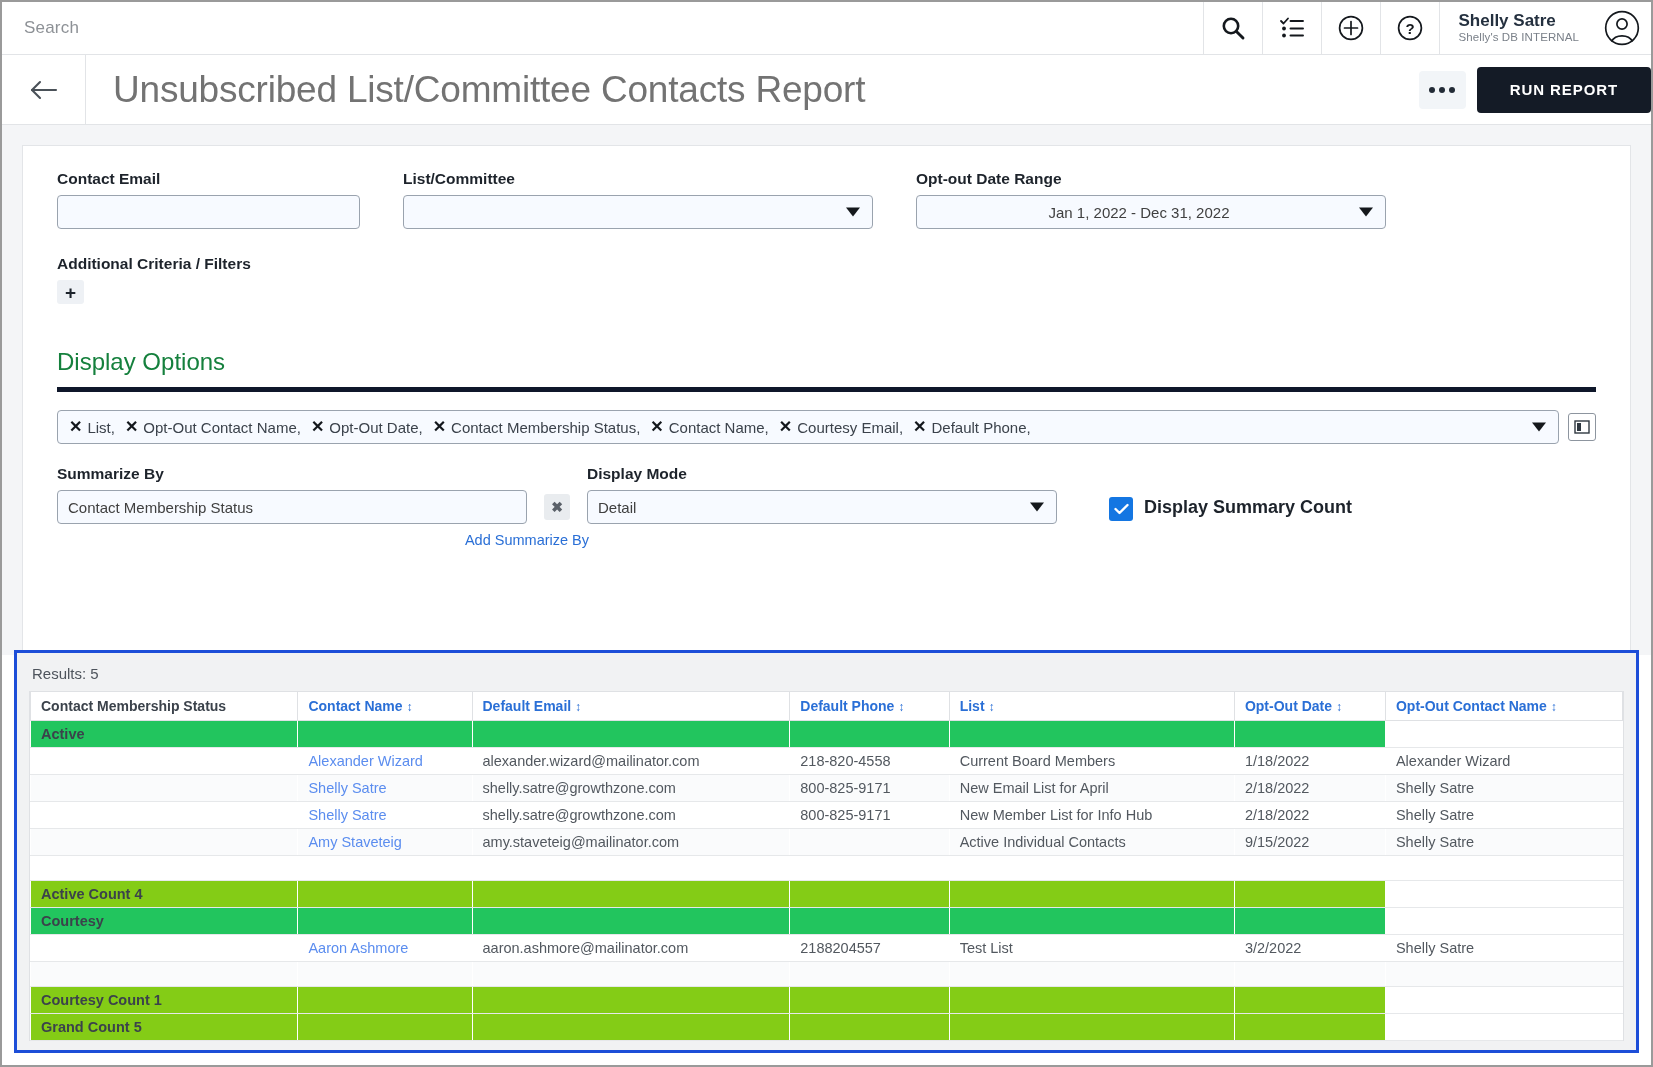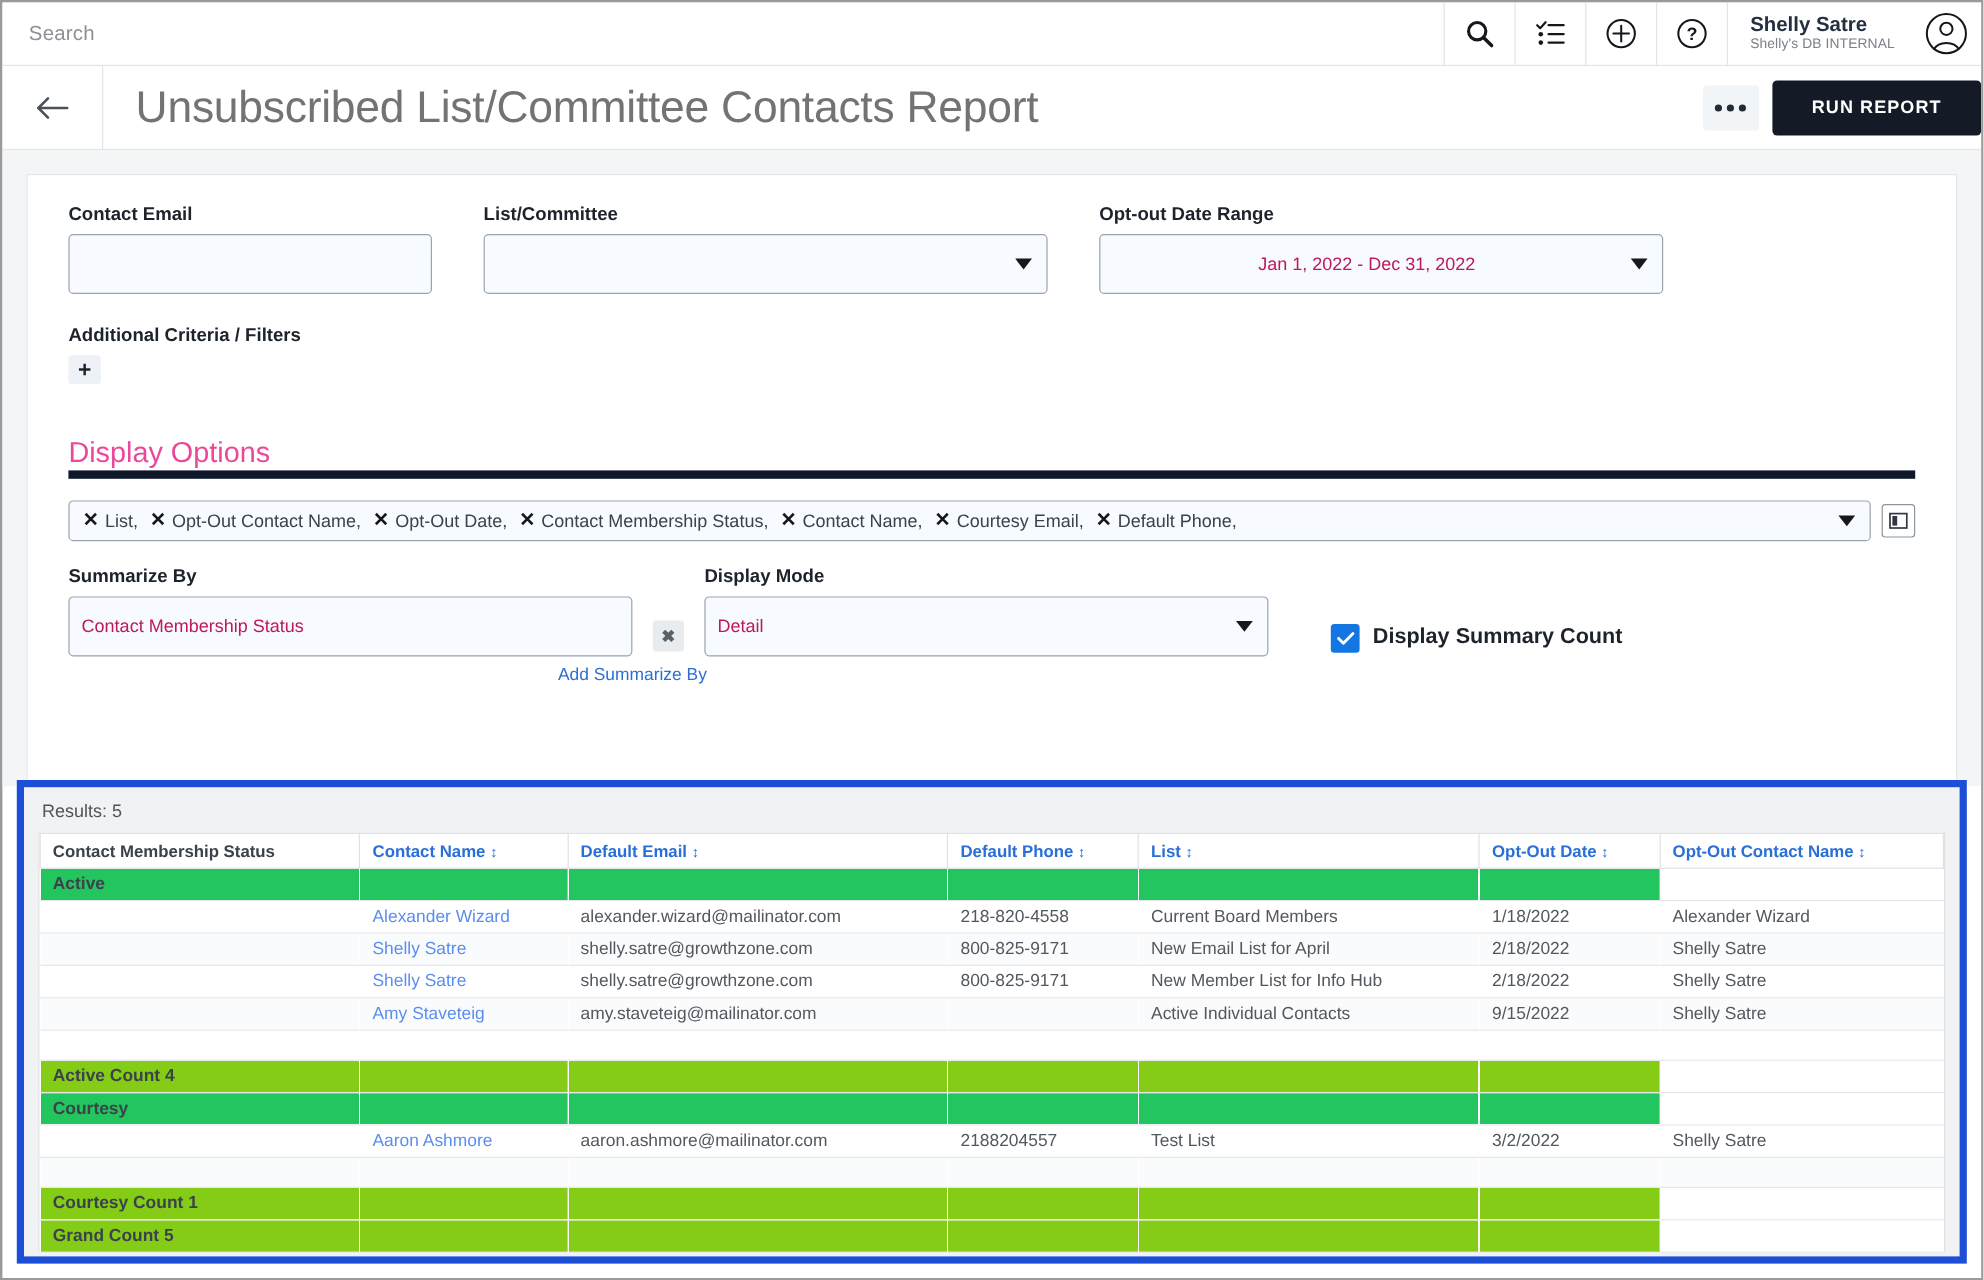--- a/index.html
+++ b/index.html
@@ -163,27 +163,27 @@
   .field-label {
     font-size: 15.5px;
     font-weight: bold;
     color: #1d232b;
     margin-bottom: 7px;
   }
   .inp {
     background: #f7faff;
     border: 1px solid #9aa3ae;
     border-radius: 4px;
-    height: 50px;
+    height: 34px;
     box-sizing: border-box;
     display: flex;
     align-items: center;
     padding: 0 10px;
     font-size: 15px;
-    color: #be185d;
+    color: #404040;
   }
   .inp.center { justify-content: center; }
   .sel {
     position: relative;
     padding-right: 34px;
   }
   .caret {
     position: absolute;
     right: 12px;
     top: 50%;
@@ -210,23 +210,24 @@
     border-radius: 3px;
     display:flex; align-items:center; justify-content:center;
     cursor: pointer;
     font-size: 19px; color:#1d232b; line-height: 1;
     font-weight: 700;
   }
 
   .display-options-head {
     margin-top: 44px;
     font-size: 24px;
-    color: #ec4899;
+    color: #15803d;
     font-weight: 400;
-    border-bottom: 7px solid #0f172a;
+    padding-bottom: 11px;
+    border-bottom: 5px solid #0f172a;
   }
 
   .fields-block { margin-top: 18px; }
   .chips-row {
     display: flex;
     align-items: center;
     gap: 9px;
   }
   .chips-input {
     flex: 1;
@@ -310,21 +311,21 @@
     cursor: pointer;
   }
 
   
   .results-panel {
     position: absolute;
     left: 12px;
     right: 12px;
     top: 648px;
     bottom: 12px;
-    border: 6px solid #1d4ed8;
+    border: 3px solid #1d4ed8;
     background: #f1f2f3;
     box-sizing: border-box;
     padding: 10px 12px 0 12px;
     overflow: hidden;
   }
   .results-count {
     font-size: 15px;
     color: #4e545c;
     padding: 2px 0 9px 3px;
   }

